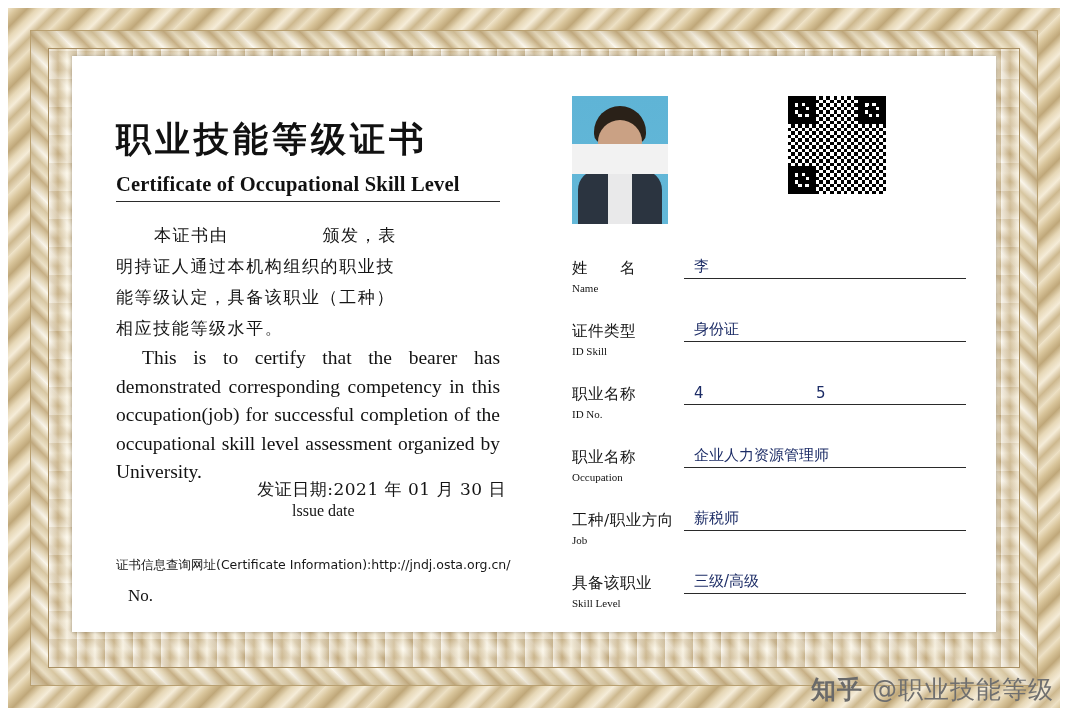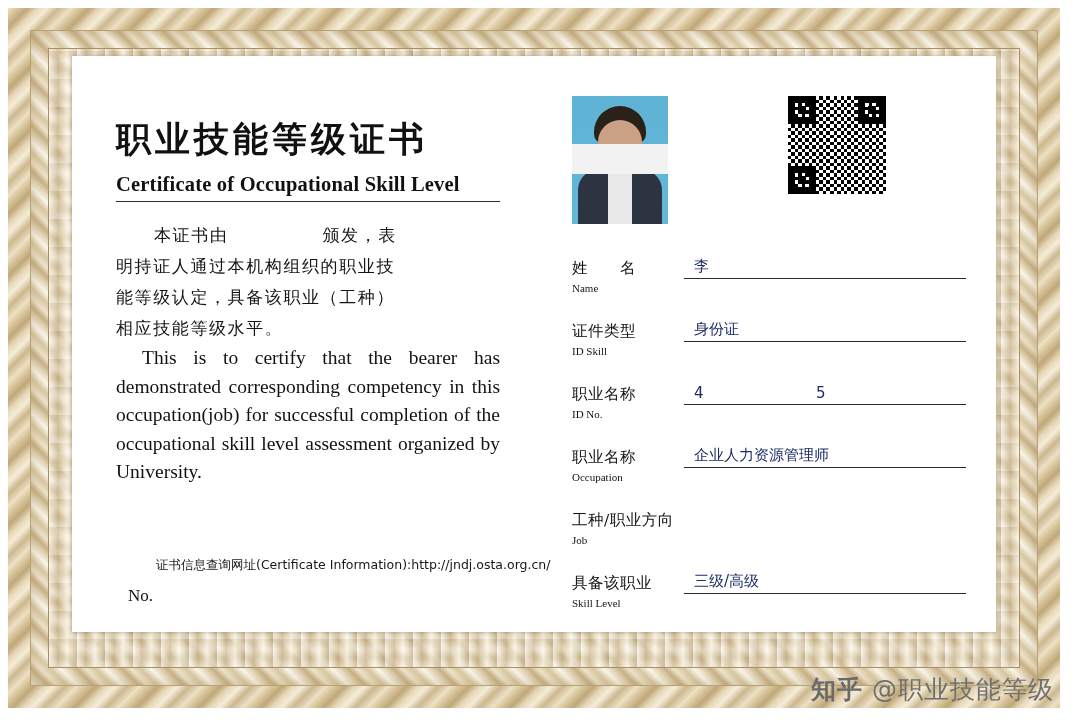--- a/index.html
+++ b/index.html
@@ -152,21 +152,20 @@
 
   #url-block {
     position: absolute;
     left: 44px;
     bottom: 58px;
     font-family: "DejaVu Sans", sans-serif;
     font-size: 12.5px;
     line-height: 18px;
     color: #171717;
     white-space: nowrap;
-    margin-left: 40px;
   }
   #no-line {
     position: absolute;
     left: 56px;
     bottom: 26px;
     font-family: "Liberation Serif", serif;
     font-size: 17px;
     color: #131313;
   }
 
@@ -374,20 +373,26 @@
         </div>
         <div>明持证人通过本机构组织的职业技</div>
         <div>能等级认定，具备该职业（工种）</div>
         <div>相应技能等级水平。</div>
       </div>
 
       <div class="en-body">
         <span class="indent"></span><span>This is to certify that the bearer has demonstrated corresponding competency in this occupation(job) for successful completion of the occupational skill level assessment organized by University.</span>
       </div>
 
+      <div id="issue-block">
+        <div id="issue-line">
+          <span>发证日期</span><span>:</span><span>2021 年 01 月 30 日</span>
+        </div>
+        <div id="issue-label-en">lssue date</div>
+      </div>
 
       <div id="url-block">
         <div>证书信息查询网址(Certificate Information):http://jndj.osta.org.cn/</div>
       </div>
 
       <div id="no-line">No.</div>
     </div>
 
     <div id="column-divider"></div>
 
@@ -449,20 +454,24 @@
             <div class="field-value">企业人力资源管理师</div>
             <div class="field-underline"></div>
           </div>
         </div>
 
         <div class="field-row">
           <div class="field-labels">
             <div class="label-cn">工种/职业方向</div>
             <div class="label-en">Job</div>
           </div>
+          <div class="field-value-wrap">
+            <div class="field-value">薪税师</div>
+            <div class="field-underline"></div>
+          </div>
         </div>
 
         <div class="field-row">
           <div class="field-labels">
             <div class="label-cn">具备该职业</div>
             <div class="label-en">Skill Level</div>
           </div>
           <div class="field-value-wrap">
             <div class="field-value">三级/高级</div>
             <div class="field-underline"></div>

